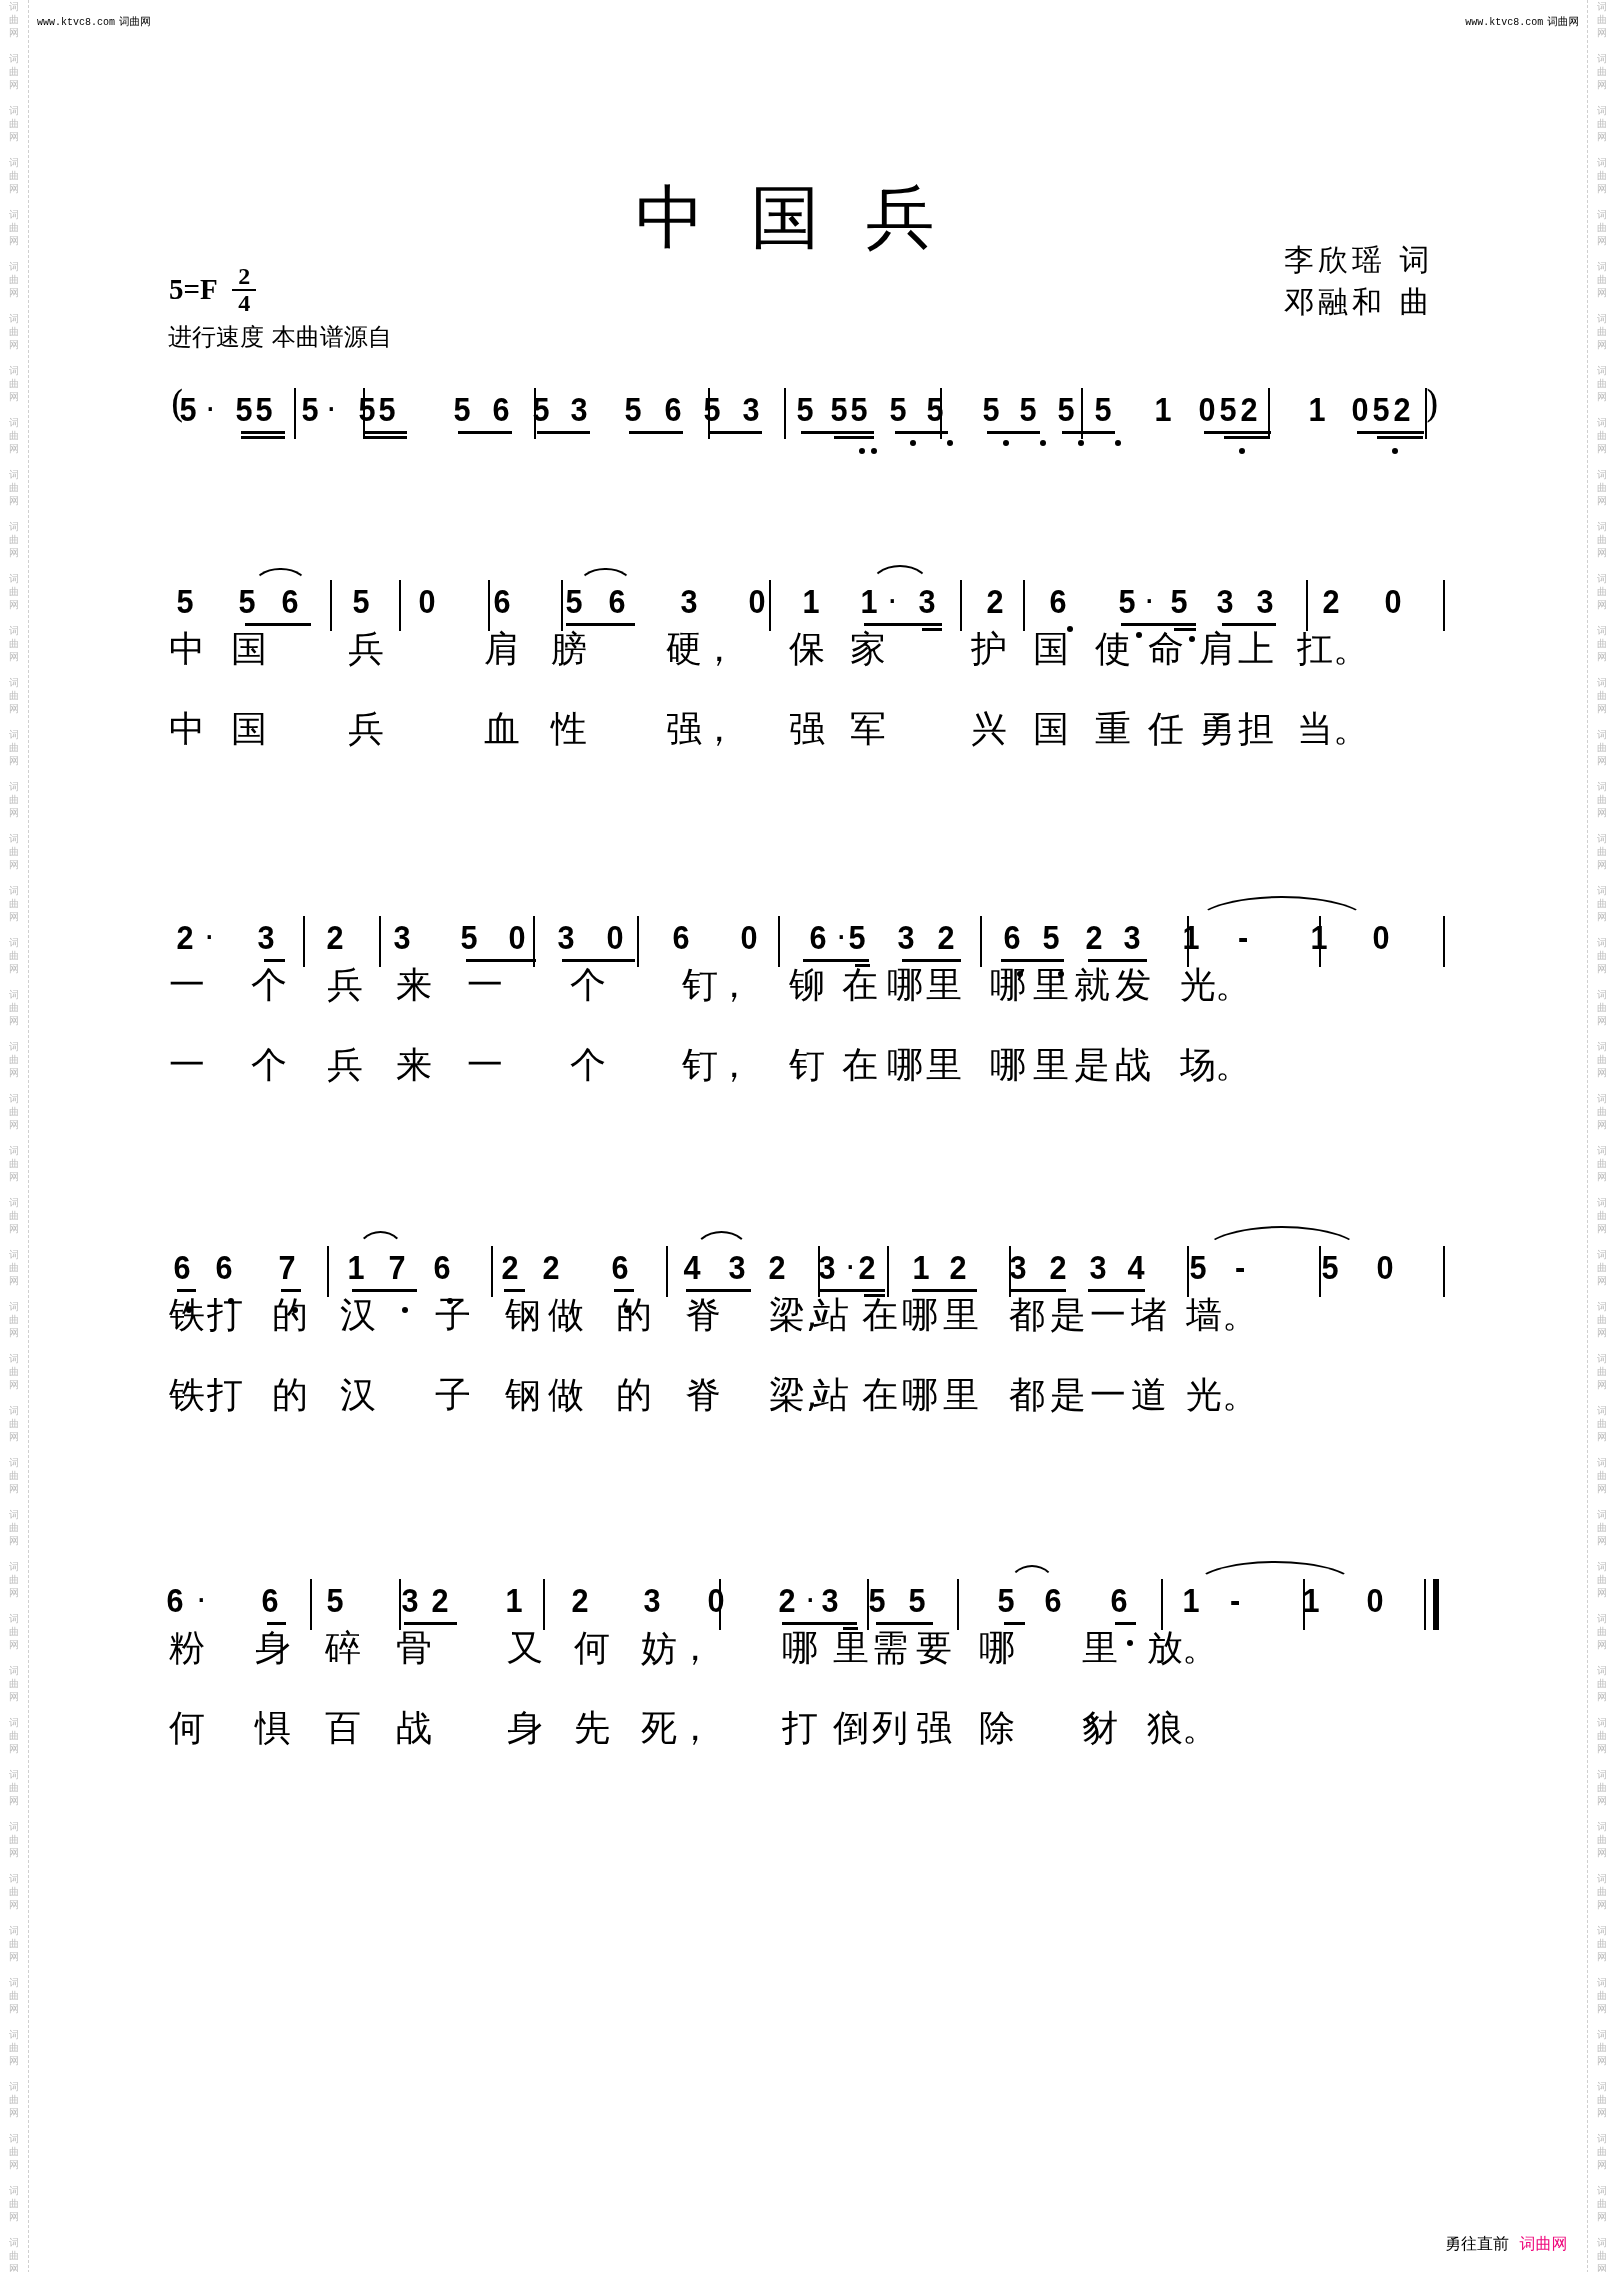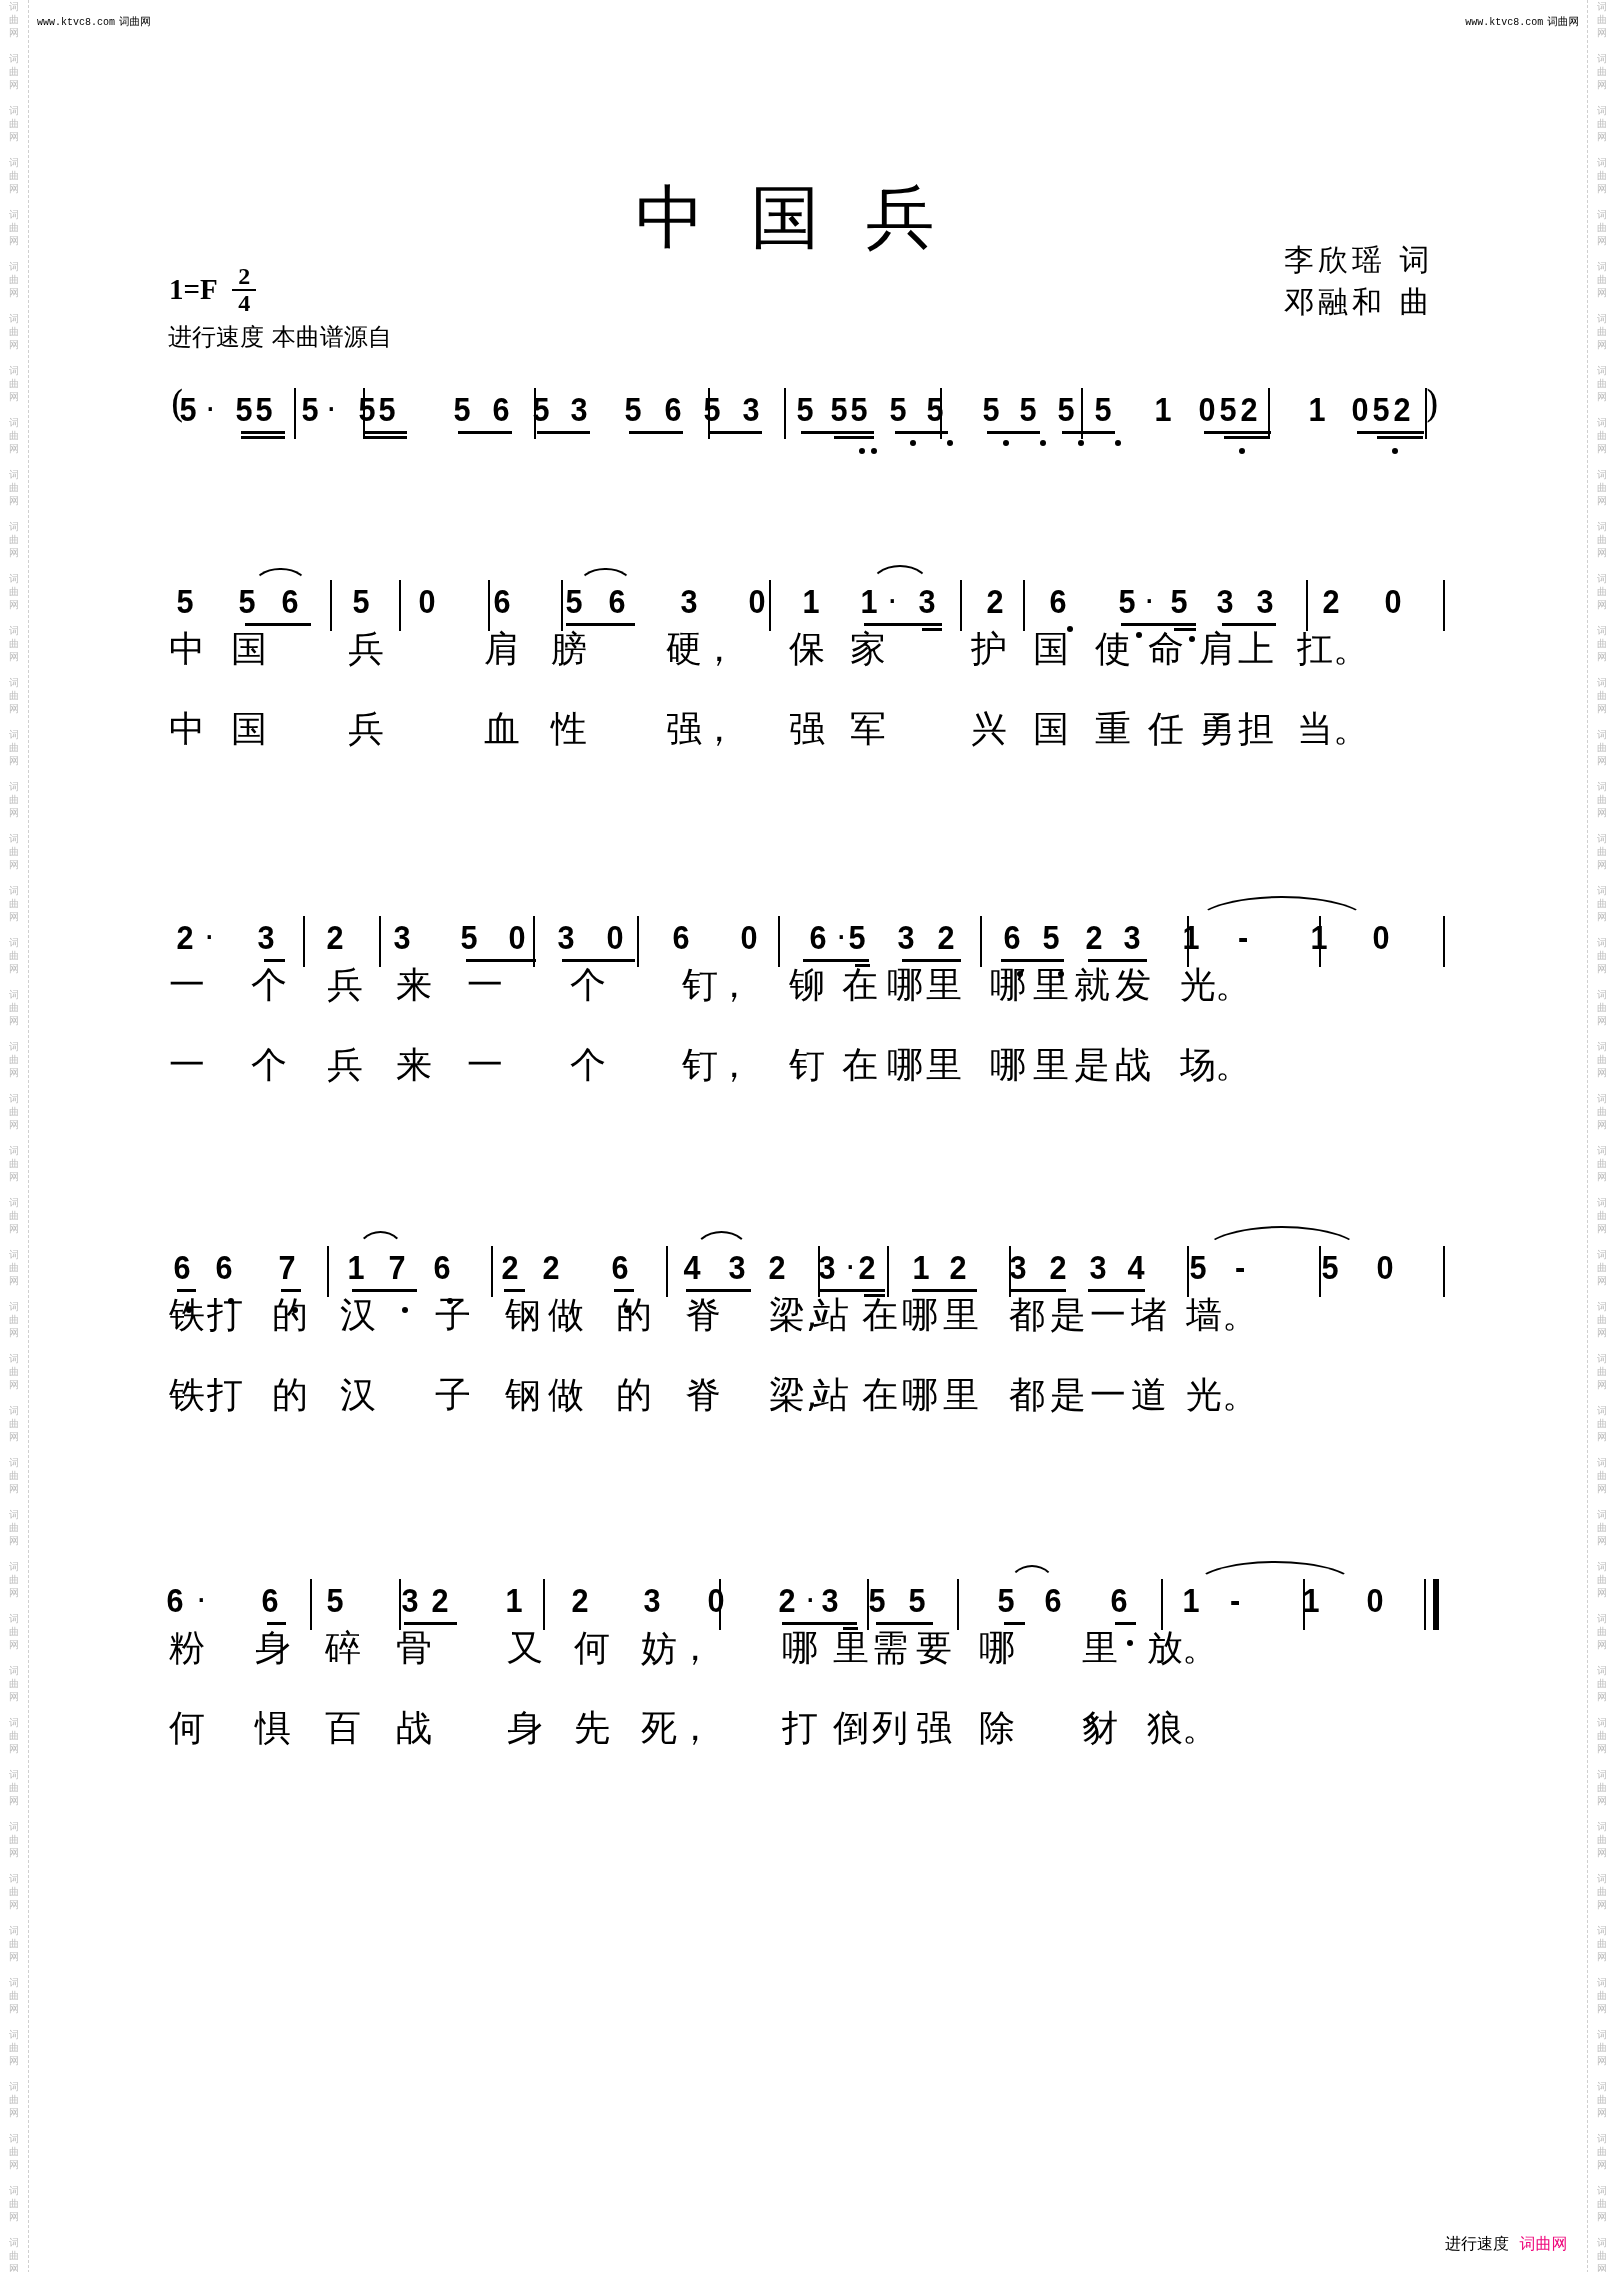--- a/index.html
+++ b/index.html
@@ -764,21 +764,21 @@
 </div>
 
 <div class="title">中国兵</div>
 
 <div class="credits">
   <div>李欣瑶 词</div>
   <div>邓融和 曲</div>
 </div>
 
 <div class="key">
-  <span>1=F</span>
+  <span>5=F</span>
   <span class="frac">
     <span>2</span>
     <span class="bar" style="position:static;height:2px;"></span>
     <span>4</span>
   </span>
 </div>
 <div class="tempo">进行速度 本曲谱源自</div>
 
 <div id="score">
     <div class="system" style="top: 369px; left: 0px; width: 1616px;">
@@ -1197,15 +1197,15 @@
       <span class="lyric" style="left: 872px; top: 148px;">列</span>
       <span class="lyric" style="left: 916px; top: 148px;">强</span>
       <span class="lyric" style="left: 979px; top: 148px;">除</span>
       <span class="lyric" style="left: 1082px; top: 148px;">豺</span>
       <span class="lyric" style="left: 1147px; top: 148px;">狼</span>
       <span class="lyric" style="left: 1182px; top: 148px;">。</span>
     </div>
   </div>
 
 <div class="footer">
-  <span>进行速度</span><span class="brand">词曲网</span>
+  <span>勇往直前</span><span class="brand">词曲网</span>
 </div>
 
 
 </body></html>

